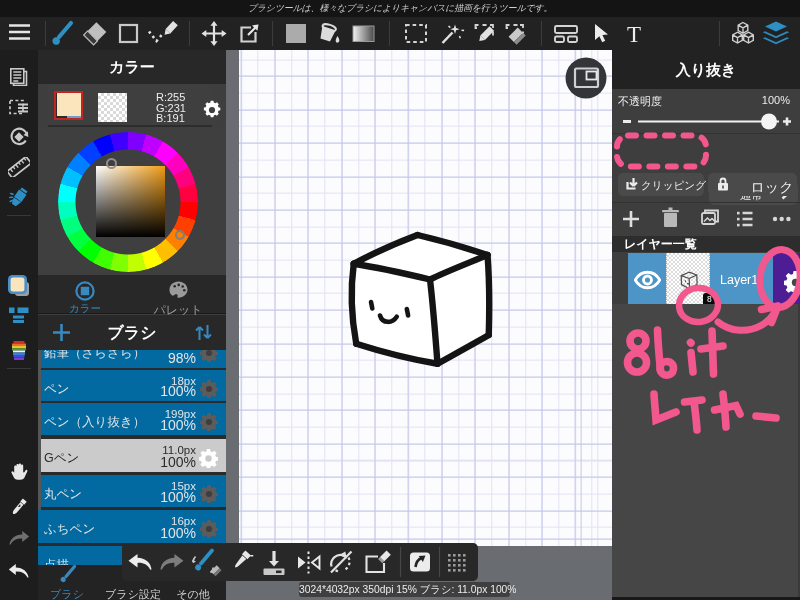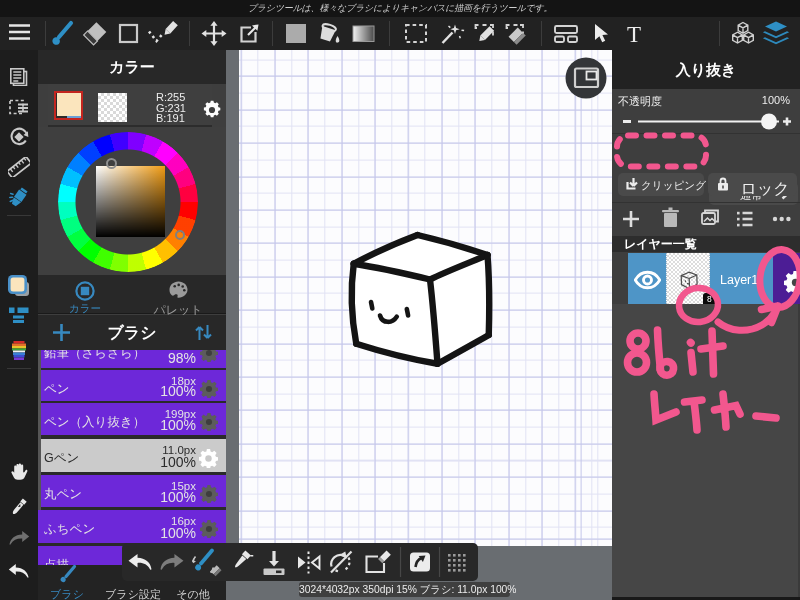--- a/index.html
+++ b/index.html
@@ -10,21 +10,21 @@
 
 #msgbar{left:0;top:0;width:800px;height:27px;background:#141414;color:#cfcfcf;font-size:9px;text-align:center;line-height:17px;letter-spacing:-0.2px;font-style:italic;}
 #toolbar{left:0;top:17px;width:800px;height:33px;background:#222222;}
 
 #sidebar{left:0;top:50px;width:38px;height:550px;background:#1d1d1d;}
 .hsep{position:absolute;left:7px;width:24px;height:1px;background:#383838;}
 
 #leftpanel{left:38px;top:50px;width:188px;height:550px;background:#3e3e3e;}
 .phead{position:absolute;left:0;width:188px;background:#282828;color:#fff;font-weight:bold;text-align:center;}
 .tabbar{position:absolute;left:0;width:188px;background:#282828;}
-.brow{position:absolute;left:0;width:188px;background:#6d28d9;color:#e4e4e4;}
+.brow{position:absolute;left:0;width:188px;background:#0369a1;color:#e4e4e4;}
 .brow .nm{position:absolute;left:6px;top:11px;font-size:12.5px;}
 .brow .sz{position:absolute;right:30px;top:5px;font-size:11.5px;}
 .brow .pc{position:absolute;right:30px;bottom:2px;font-size:14px;}
 .gear1{position:absolute;}
 
 #pasteboard{left:226px;top:50px;width:386px;height:550px;background:#696d71;}
 #canvas{left:239px;top:50px;width:373px;height:496px;
 background:
  repeating-linear-gradient(to right,#c4c6ea 0,#c4c6ea 1px,transparent 1px,transparent 33.4px),
  repeating-linear-gradient(to bottom,#c4c6ea 0,#c4c6ea 1px,transparent 1px,transparent 33.4px),
@@ -397,21 +397,21 @@
           <path d="M1.5 5v6.5h8" stroke="#ececec" stroke-width="2.2" fill="none"></path>
         </svg>
       <span style="position:absolute;left:23px;top:6px;font-size:10.6px;white-space:nowrap;">クリッピング</span>
     </div>
     <div class="rbtn" style="left:95.5px;top:123px;width:89px;height:23px;">
       <svg style="position:absolute;left:9px;top:4px;" width="12" height="14" viewBox="0 0 12 14">
           <rect x="1" y="6" width="10" height="7.5" rx="1" fill="#ececec"></rect>
           <path d="M3.5 6V4a2.5 2.5 0 0 1 5 0v2" fill="none" stroke="#ececec" stroke-width="1.8"></path>
           <rect x="5.2" y="8.5" width="1.6" height="3" fill="#4a4a4a"></rect>
         </svg>
-      <span style="position:absolute;left:33px;top:6px;font-size:16px;white-space:nowrap;">ロック</span>
+      <span style="position:absolute;left:43px;top:6px;font-size:14px;white-space:nowrap;">ロック</span>
     </div>
     <div class="abs" style="left:0;top:151.5px;width:188px;height:1px;background:#323232;"></div>
 
     <svg class="abs" style="left:0;top:155px;" width="188" height="30" viewBox="0 0 188 30">
       <path d="M19 6v16M11 14h16" stroke="#dedede" stroke-width="2.6"></path>
       <g fill="#b9b9b9">
           <rect x="52" y="8" width="13" height="14" rx="1"></rect>
           <rect x="50" y="5" width="17" height="2.2" rx="1"></rect>
           <rect x="56.5" y="2.5" width="4" height="3"></rect>
         </g>

